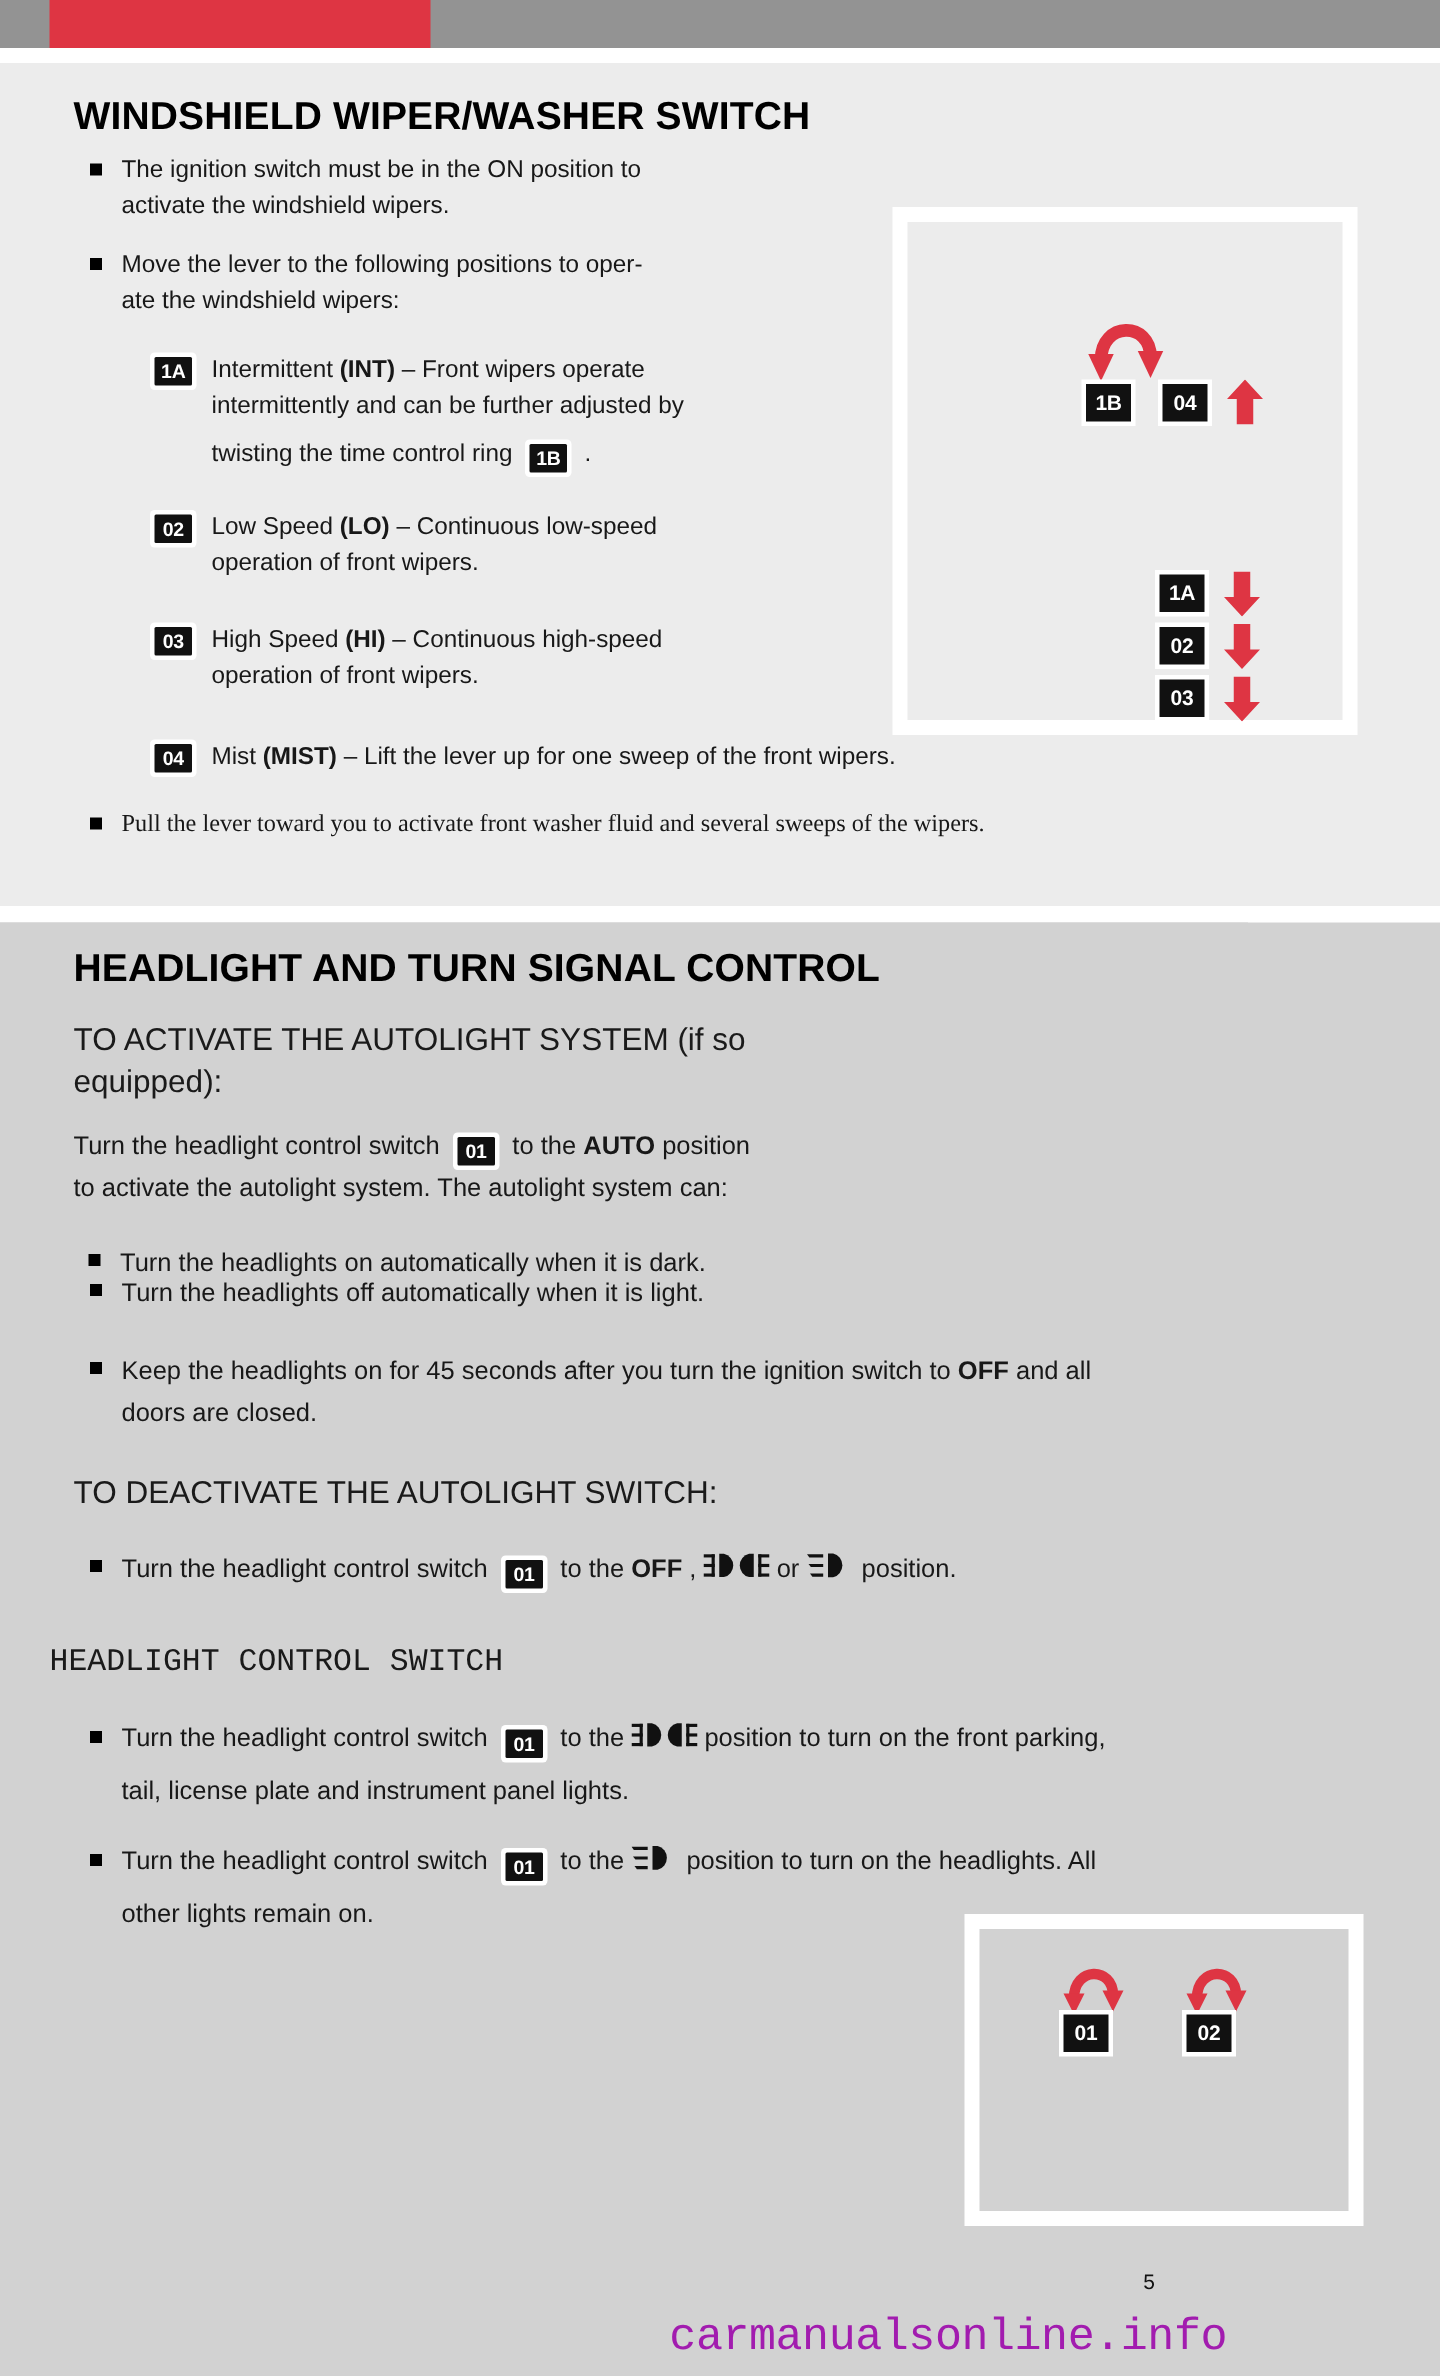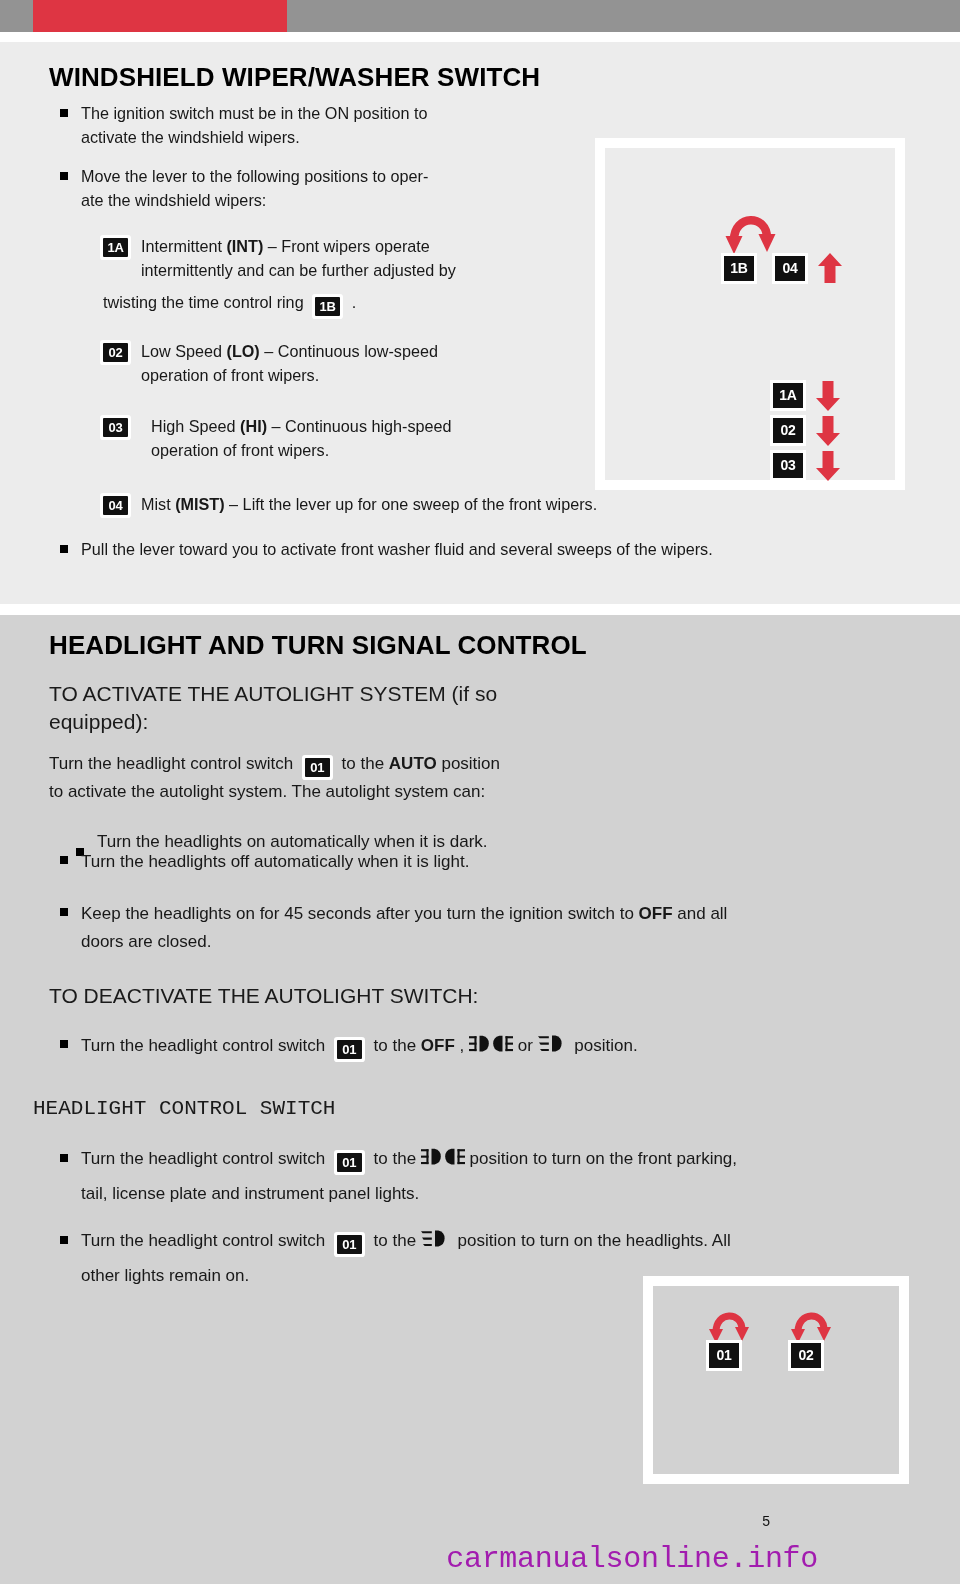--- a/index.html
+++ b/index.html
@@ -223,51 +223,51 @@
       <span>ate the windshield wipers:</span>
     </div>
   </div>
 
   <div style="position:absolute; left:103px; top:193px; width:460px;">
     <span class="badge badge-lead">1A</span>
     <div class="body-text" style="margin-left:38px; text-align:justify;">
       <span>Intermittent </span><b>(INT)</b><span> – Front wipers operate</span><br>
       <span>intermittently and can be further adjusted by</span>
     </div>
-    <div class="body-text" style="margin-top:9px;">
+    <div class="body-text" style="margin-left:38px; margin-top:9px;">
       <span>twisting the time control ring</span>
       <span class="badge badge-inline">1B</span>
       <span>.</span>
     </div>
   </div>
 
   <div style="position:absolute; left:103px; top:298px; width:460px;">
     <span class="badge badge-lead">02</span>
     <div class="body-text" style="margin-left:38px;">
       <span>Low Speed </span><b>(LO)</b><span> – Continuous low-speed</span><br>
       <span>operation of front wipers.</span>
     </div>
   </div>
 
   <div style="position:absolute; left:103px; top:373px; width:460px;">
     <span class="badge badge-lead">03</span>
-    <div class="body-text" style="margin-left:48px;">
+    <div class="body-text" style="margin-left:38px;">
       <span>High Speed </span><b>(HI)</b><span> – Continuous high-speed</span><br>
       <span>operation of front wipers.</span>
     </div>
   </div>
 
   <div style="position:absolute; left:103px; top:451px; width:790px;">
     <span class="badge badge-lead">04</span>
     <div class="body-text" style="margin-left:38px;">
       <span>Mist </span><b>(MIST)</b><span> – Lift the lever up for one sweep of the front wipers.</span>
     </div>
   </div>
 
-  <div class="bullet-row body-text" style="position:absolute; left:60px; top:496px; width:860px;">
+  <div class="bullet-row body-text" style="position:absolute; left:60px; top:496px; width:860px;font-family:Liberation Serif, serif;">
     <div class="sq"></div>
     <div>Pull the lever toward you to activate front washer fluid and several sweeps of the wipers.</div>
   </div>
 
   <div class="figure fig1">
     <div class="figure-inner">
 
       <span class="fig-arrow" style="left:117px; top:58px;">
         <svg width="57" height="50" viewBox="0 0 57 50">
           <path d="M12 34 C12 8, 45 8, 45 32" stroke="#de3543" stroke-width="8.5" fill="none" stroke-linecap="butt"></path>
@@ -319,21 +319,21 @@
     <span>equipped):</span>
   </h2>
 
   <div class="lg-text" style="position:absolute; left:49px; top:135px; width:580px;">
     <span>Turn the headlight control switch</span>
     <span class="badge badge-inline">01</span>
     <span>to the </span><b>AUTO</b><span> position</span><br>
     <span>to activate the autolight system. The autolight system can:</span>
   </div>
 
-  <div class="bullet-row lg-text" style="position:absolute; left:76px; top:213px; width:560px;align-items:flex-end;">
+  <div class="bullet-row lg-text" style="position:absolute; left:59px; top:213px; width:560px;">
     <div class="sq sq-sm"></div>
     <div>Turn the headlights on automatically when it is dark.</div>
   </div>
 
   <div class="bullet-row lg-text" style="position:absolute; left:60px; top:233px; width:560px;">
     <div class="sq sq-sm"></div>
     <div>Turn the headlights off automatically when it is light.</div>
   </div>
 
   <div class="bullet-row lg-text" style="position:absolute; left:60px; top:285px; width:870px;">

